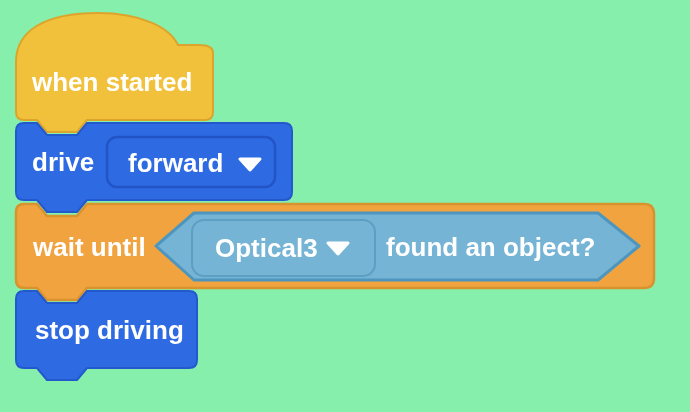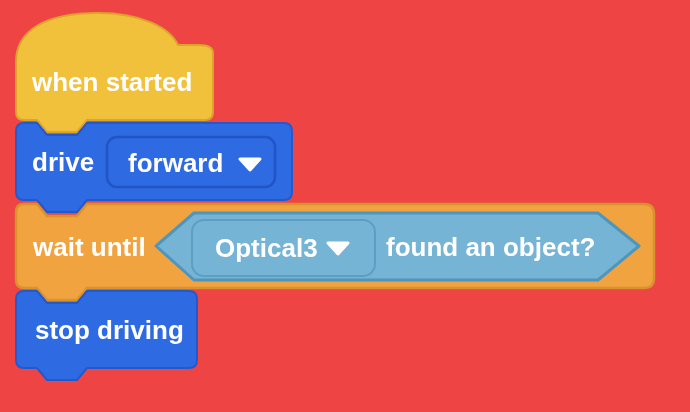--- a/index.html
+++ b/index.html
@@ -2,21 +2,21 @@
 <html><head>
 <meta charset="utf-8">
 <style>
   html,body{margin:0;padding:0;}
   body{
     width:690px;height:412px;
     background:#ffffff;
     font-family:"Liberation Sans",sans-serif;
     overflow:hidden;
   }
-  .stage{position:relative;width:690px;height:412px;background:#ef4444;}
+  .stage{position:relative;width:690px;height:412px;background:#86efac;}
   svg{display:block;}
 
   .blk-label{
     font-family:"Liberation Sans",sans-serif;
     font-weight:700;
     font-size:26px;
     fill:#ffffff;
   }
   .shape{stroke-linejoin:round;stroke-linecap:round;}
   .hat-shape{fill:#F2C13C;stroke:#DCA42C;stroke-width:2;}

